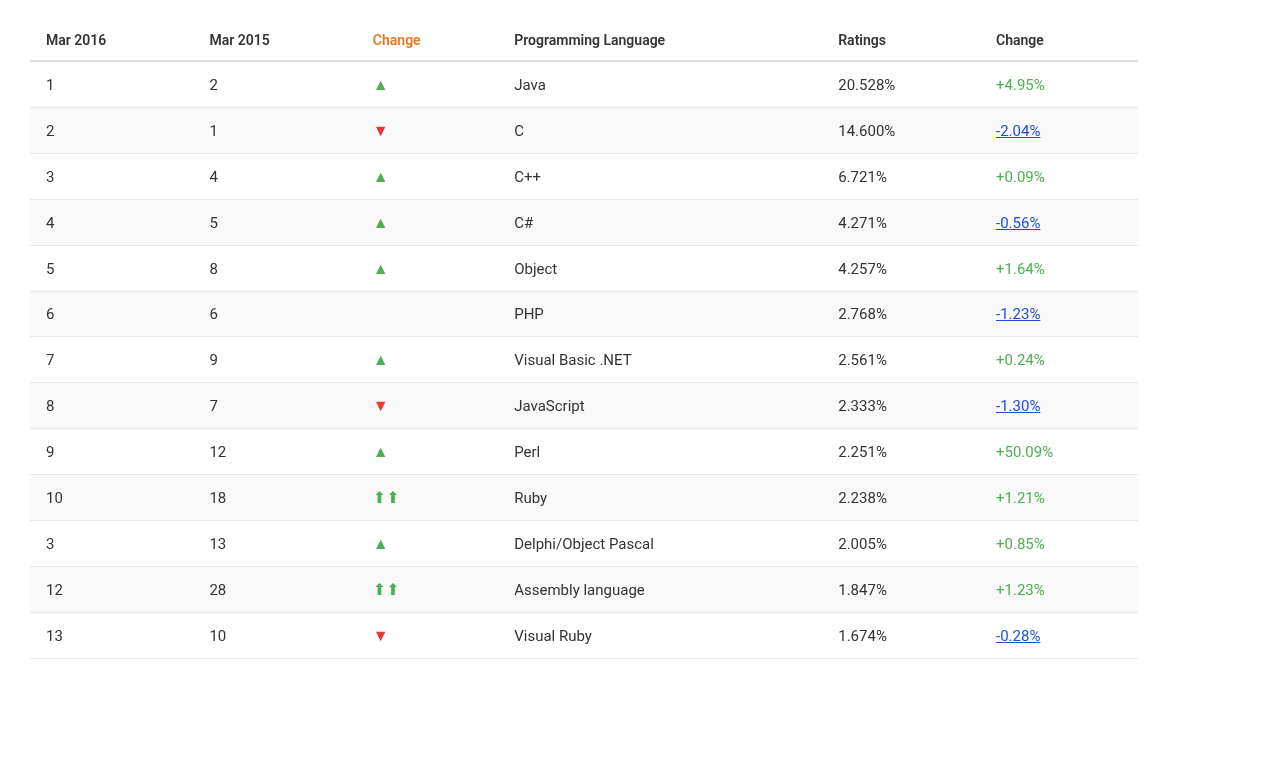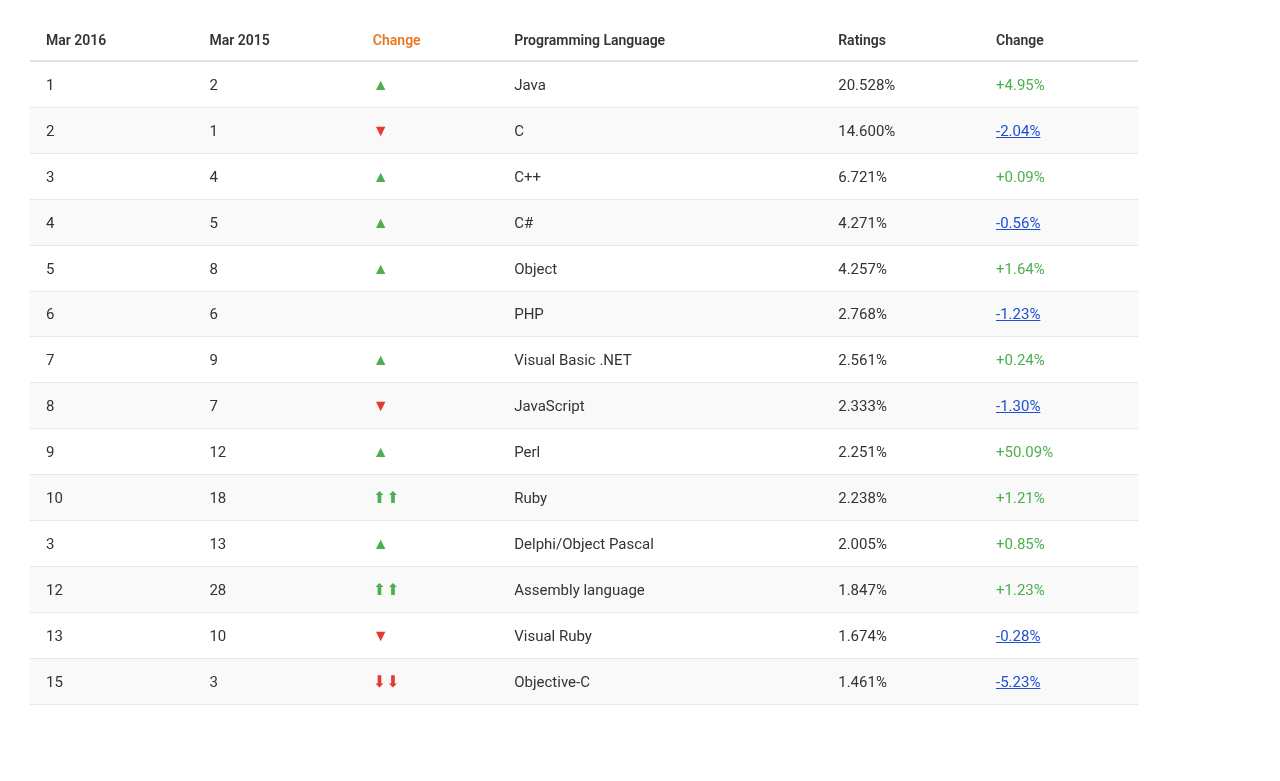--- a/index.html
+++ b/index.html
@@ -205,23 +205,15 @@
           <td class="change-positive">+1.23%</td>
         </tr>
         <tr>
           <td>13</td>
           <td>10</td>
           <td><span class="arrow-down">▼</span></td>
           <td>Visual Ruby</td>
           <td>1.674%</td>
           <td class="change-negative">-0.28%</td>
         </tr>
-        <tr>
-          <td>15</td>
-          <td>3</td>
-          <td><span class="arrow-double-down">⬇⬇</span></td>
-          <td>Objective-C</td>
-          <td>1.461%</td>
-          <td class="change-negative">-5.23%</td>
-        </tr>
       </tbody>
   </table>
 </div>
 
 </body></html>

